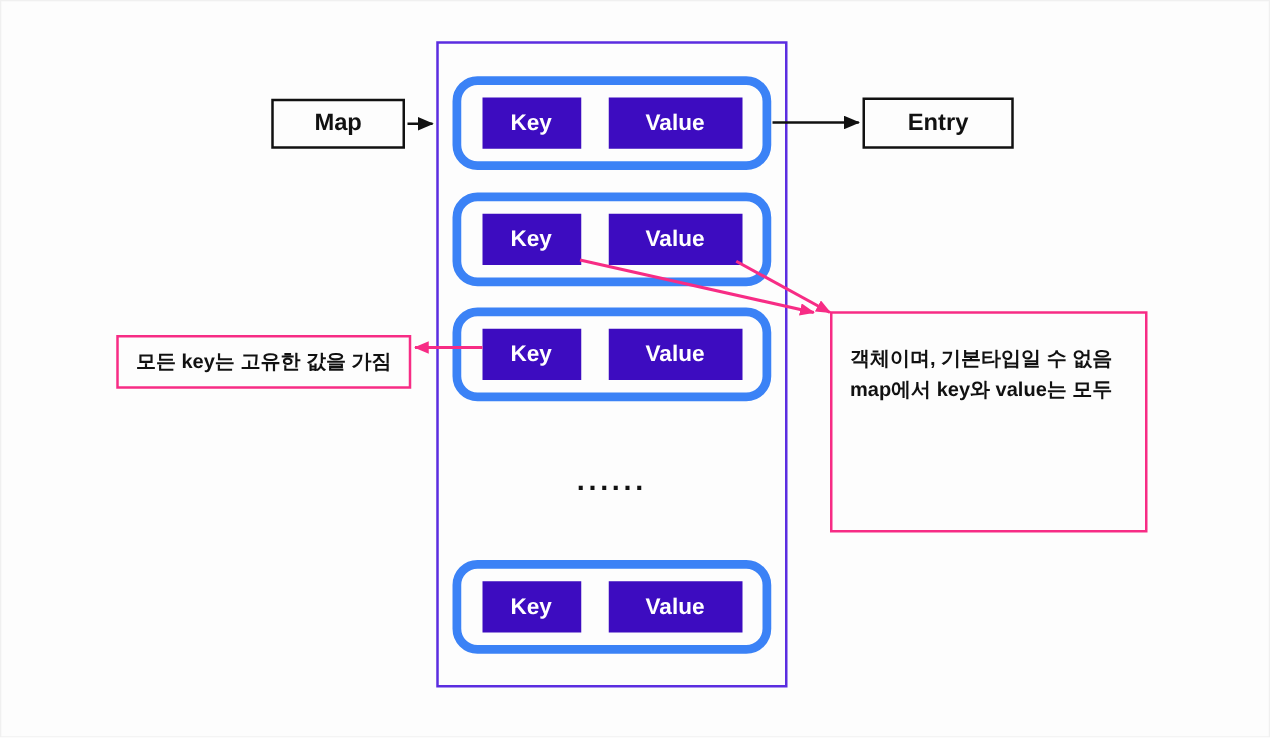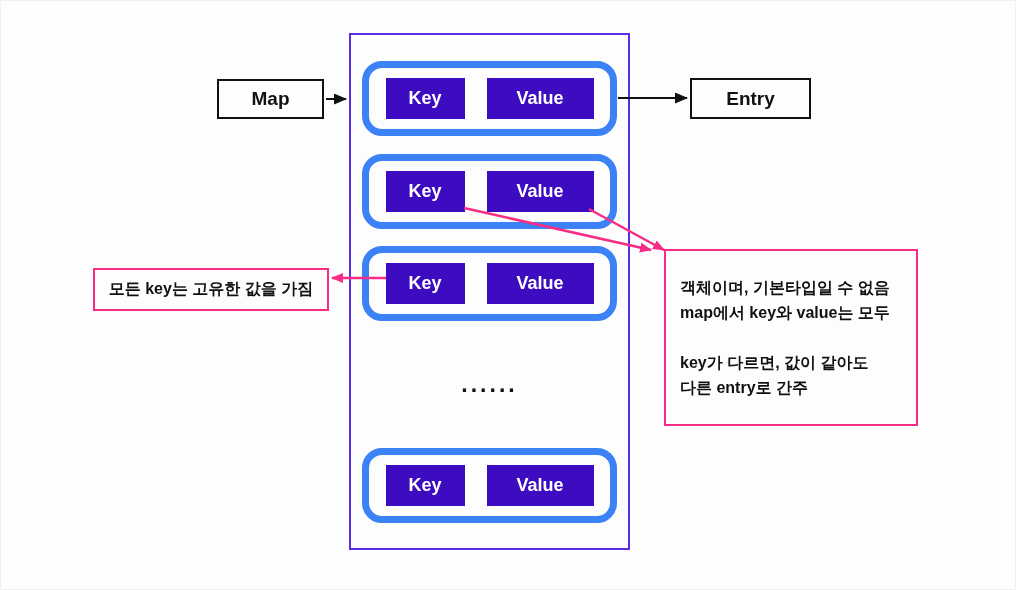--- a/index.html
+++ b/index.html
@@ -162,24 +162,20 @@
   <div class="node-box map-node">Map</div>
   <div class="node-box entry-node">Entry</div>
 
   <div class="note-left">모든 key는 고유한 값을 가짐</div>
 
   <div class="note-right">
     <p class="para">
       <span>객체이며, 기본타입일 수 없음</span>
       <span>map에서 key와 value는 모두</span>
     </p>
-    <p class="para">
-      <span>key가 다르면, 값이 같아도</span>
-      <span>다른 entry로 간주</span>
-    </p>
   </div>
 
   <svg class="arrows" viewBox="0 0 1016 590" xmlns="http://www.w3.org/2000/svg">
     <defs>
       <marker id="arrow-black" markerUnits="userSpaceOnUse" markerWidth="13" markerHeight="11" viewBox="0 0 13 11" refX="12" refY="5.5" orient="auto">
         <path d="M0,0 L13,5.5 L0,11 z" fill="#111111"></path>
       </marker>
       <marker id="arrow-pink" markerUnits="userSpaceOnUse" markerWidth="12" markerHeight="10" viewBox="0 0 12 10" refX="11" refY="5" orient="auto">
         <path d="M0,0 L12,5 L0,10 z" fill="#f72c85"></path>
       </marker>

